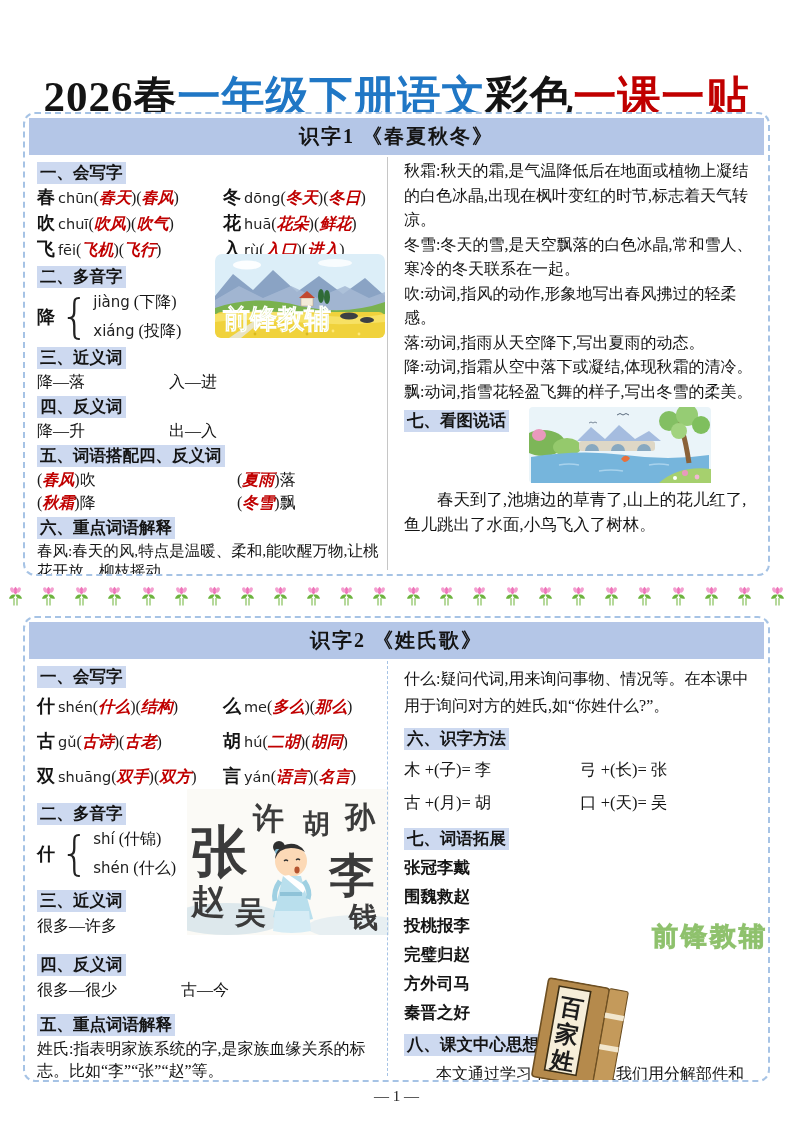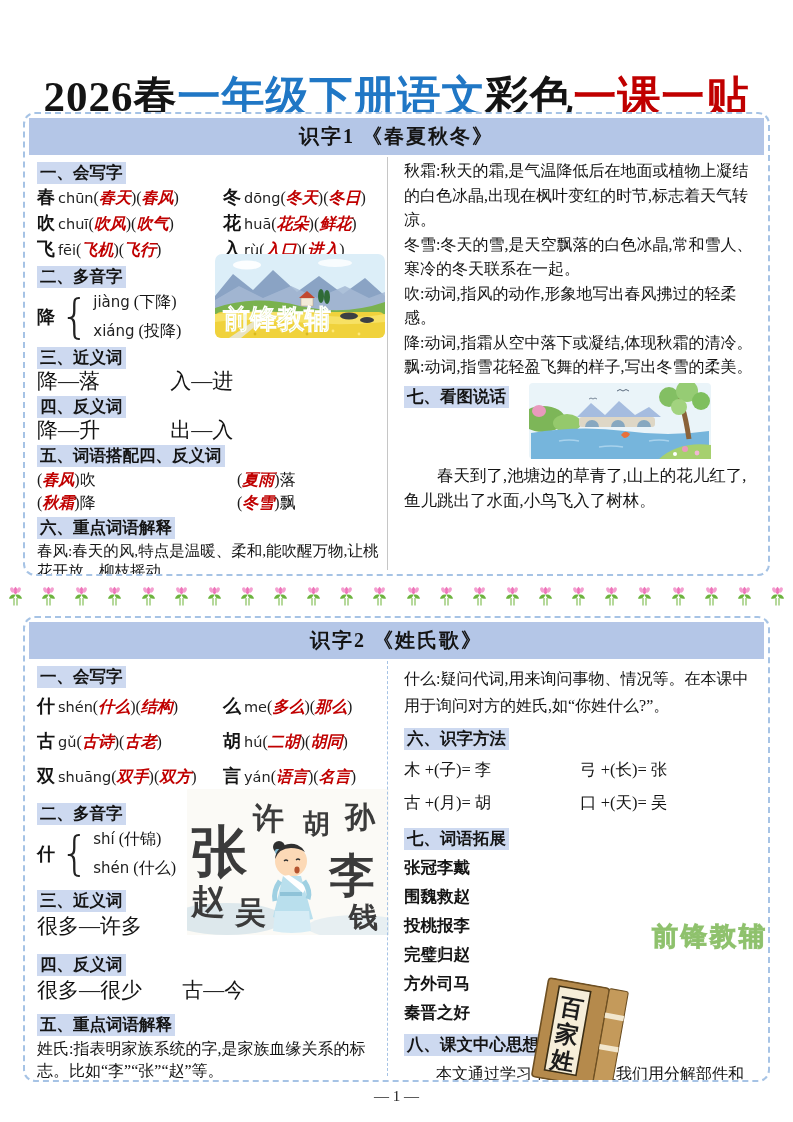--- a/index.html
+++ b/index.html
@@ -42,21 +42,21 @@
   .rw{color:#c00000;font-weight:600;font-style:italic;}
   .paren{color:#1c1c1c;}
 
   
   .poly{display:flex;align-items:center;margin:3px 0 2px;}
   .brace{font-size:46px;font-weight:200;line-height:0.9;margin:0 4px 0 2px;
     font-family:"DejaVu Sans",sans-serif;color:#222;}
   .poly-rows{display:flex;flex-direction:column;gap:8px;font-size:16px;}
   .poly-rows .py{font-size:15px;}
 
-  .pair-row{font-size:21px;line-height:23px;}
+  .pair-row{font-size:16px;line-height:23px;}
   .pair-row .itm{display:inline-block;min-width:128px;}
   .cgrid{display:grid;grid-template-columns:200px 1fr;line-height:23px;font-size:16px;}
   .expl{font-size:15.5px;line-height:19.5px;margin:1px 0 0;}
 
   .para{font-size:16px;line-height:24.5px;margin:0;}
   .pond-row{display:flex;align-items:flex-start;gap:20px;margin-top:3px;}
   .story{font-size:16.5px;line-height:25px;text-indent:2em;margin-top:4px;}
 
   .intro{font-size:16px;line-height:27px;margin:2px 0 0;}
   .mgrid{display:grid;grid-template-columns:1fr 1fr;line-height:33px;font-size:16.5px;margin-top:2px;}
@@ -155,20 +155,21 @@
       </div>
       <div><span class="sub">六、重点词语解释</span></div>
       <p class="expl">春风:春天的风,特点是温暖、柔和,能吹醒万物,让桃花开放、柳枝摇动。</p>
 
     </div>
 
     <div class="col col-right">
       <p class="para">秋霜:秋天的霜,是气温降低后在地面或植物上凝结的白色冰晶,出现在枫叶变红的时节,标志着天气转凉。</p>
       <p class="para">冬雪:冬天的雪,是天空飘落的白色冰晶,常和雪人、寒冷的冬天联系在一起。</p>
       <p class="para">吹:动词,指风的动作,形象地写出春风拂过的轻柔感。</p>
+      <p class="para">落:动词,指雨从天空降下,写出夏雨的动态。</p>
       <p class="para">降:动词,指霜从空中落下或凝结,体现秋霜的清冷。</p>
       <p class="para">飘:动词,指雪花轻盈飞舞的样子,写出冬雪的柔美。</p>
       <div class="pond-row">
         <span class="sub">七、看图说话</span>
 
         <svg class="pond-img" viewBox="0 0 182 76">
           <rect x="0" y="0" width="182" height="76" rx="4" fill="#eaf4f9"></rect>
           <path d="M88 8 q3 -3 6 0 q3 -3 6 0" stroke="#5a6b7d" stroke-width="1" fill="none"></path>
           <path d="M60 16 q2 -2 4 0 q2 -2 4 0" stroke="#5a6b7d" stroke-width="0.8" fill="none"></path>
           <path d="M48 34 L62 20 L76 32 L90 18 L106 32 L120 24 L132 34 Z" fill="#9db6dc" opacity="0.9"></path>

